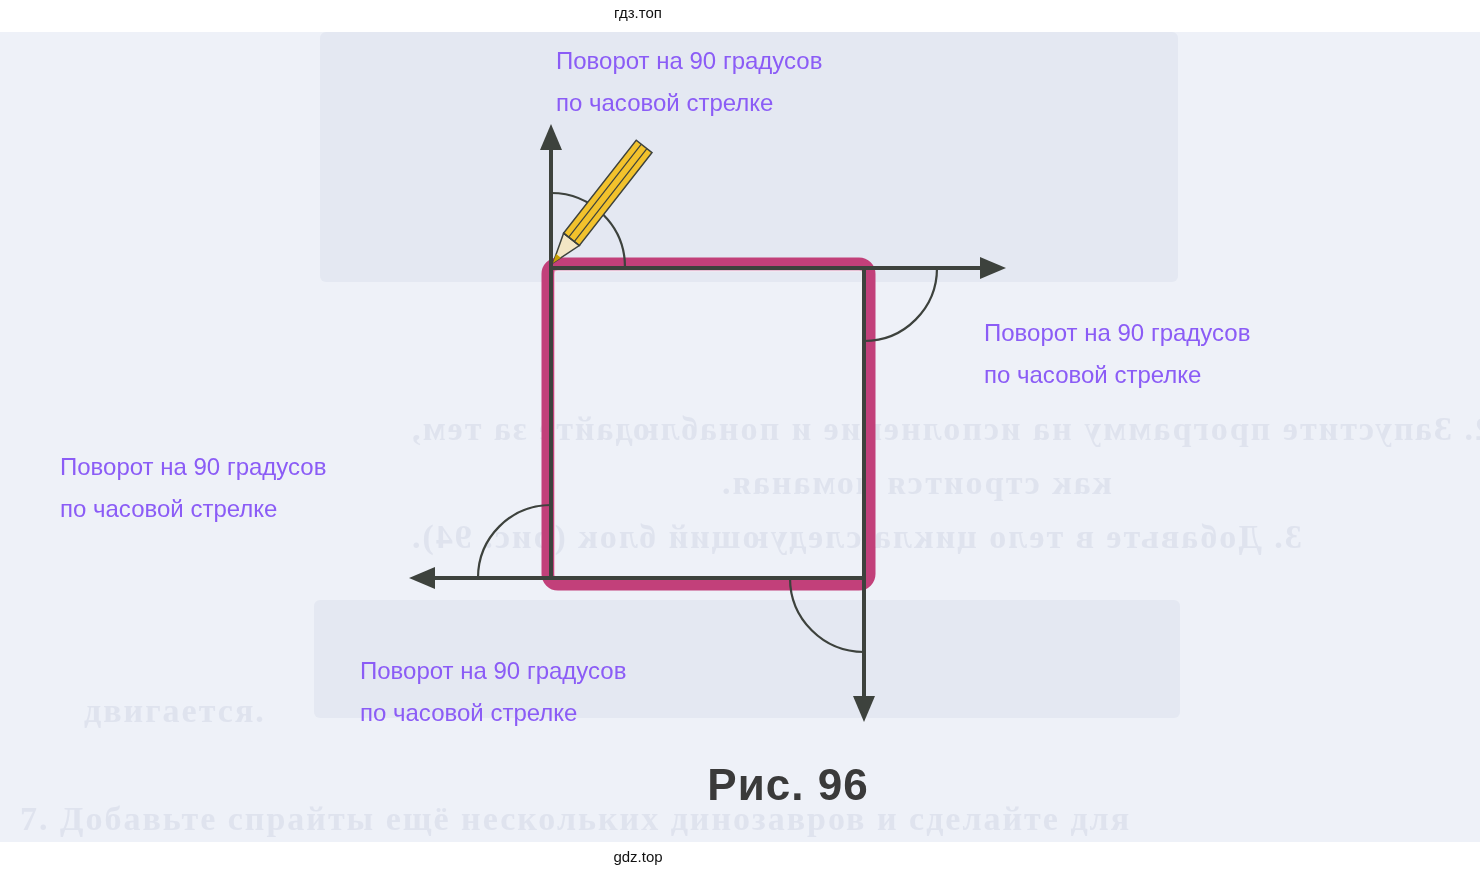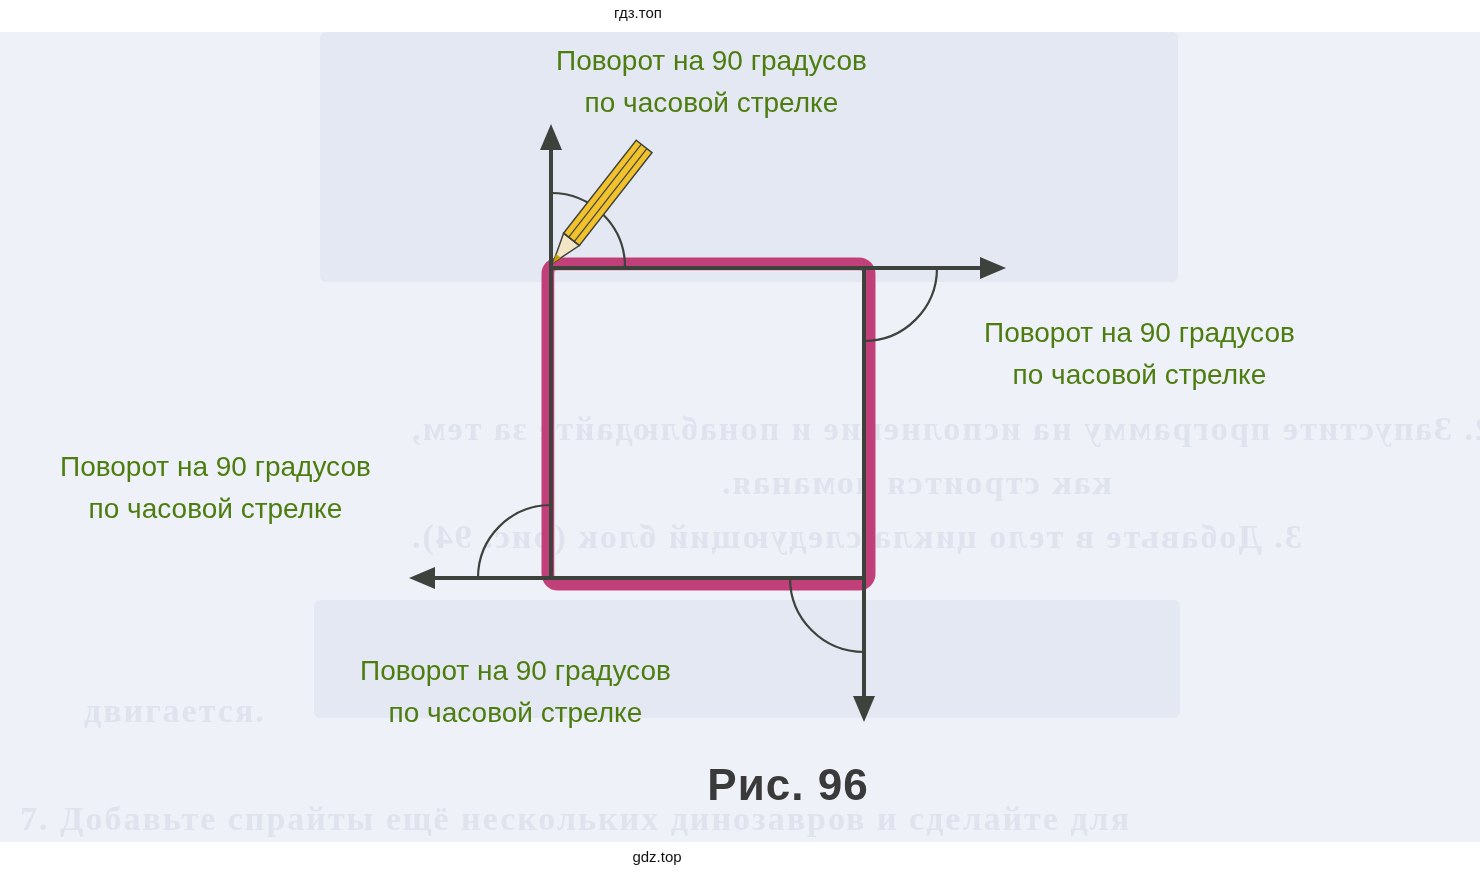--- a/index.html
+++ b/index.html
@@ -16,21 +16,21 @@
     }
     .watermark {
       position: absolute;
       left: 0;
       width: 1276px;
       text-align: center;
       font-size: 15px;
       color: #111111;
     }
     .watermark.top { top: 4px; }
-    .watermark.bottom { top: 848px; margin-left: 19px; }
+    .watermark.bottom { top: 848px; }
     .page {
       position: absolute;
       left: 0;
       top: 32px;
       width: 1480px;
       height: 810px;
       background: #eef1f8;
       overflow: hidden;
     }
     .ghost {
@@ -43,25 +43,24 @@
       font-family: "Liberation Serif", "DejaVu Serif", serif;
       font-weight: bold;
       font-size: 34px;
       color: #dfe3ee;
       white-space: nowrap;
       letter-spacing: 2px;
     }
     .mirror { transform: scaleX(-1); }
     .label {
       position: absolute;
-      font-size: 28px;
+      font-size: 24px;
       line-height: 42px;
-      color: #4d7c0f;
+      color: #8b5cf6;
       white-space: nowrap;
-      text-align: center;
     }
     .caption {
       position: absolute;
       left: 0;
       width: 1480px;
       top: 760px;
       text-align: center;
       font-size: 44px;
       font-weight: bold;
       color: #3a3a3a;

